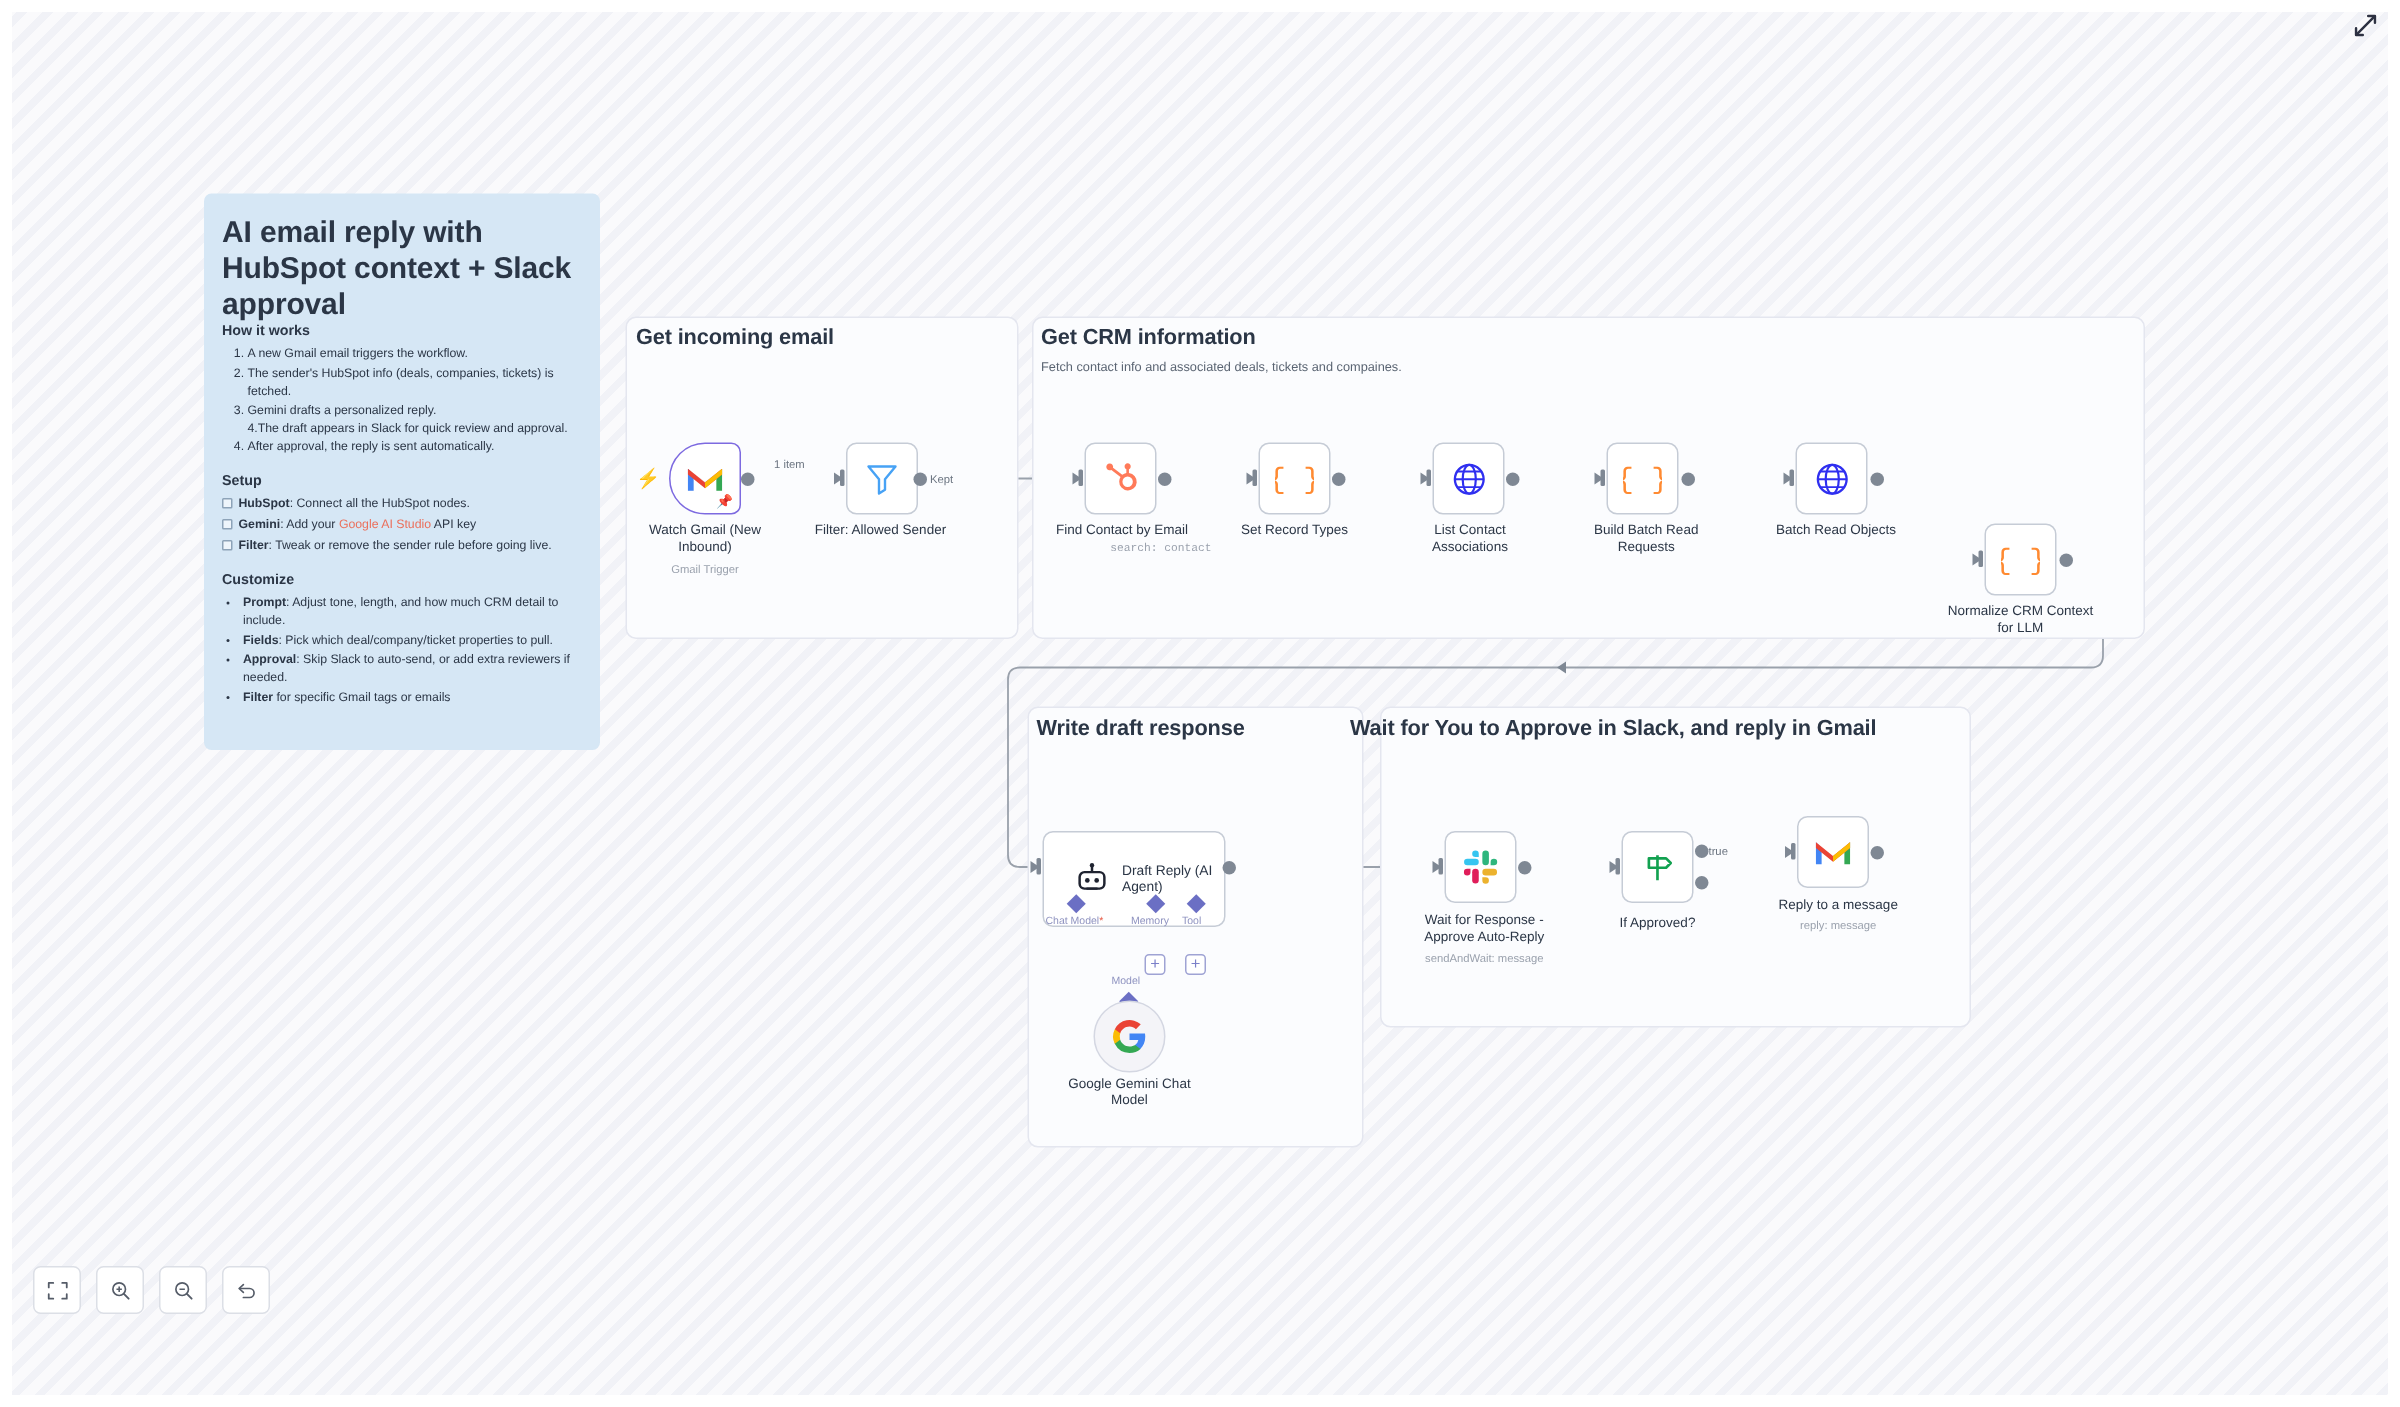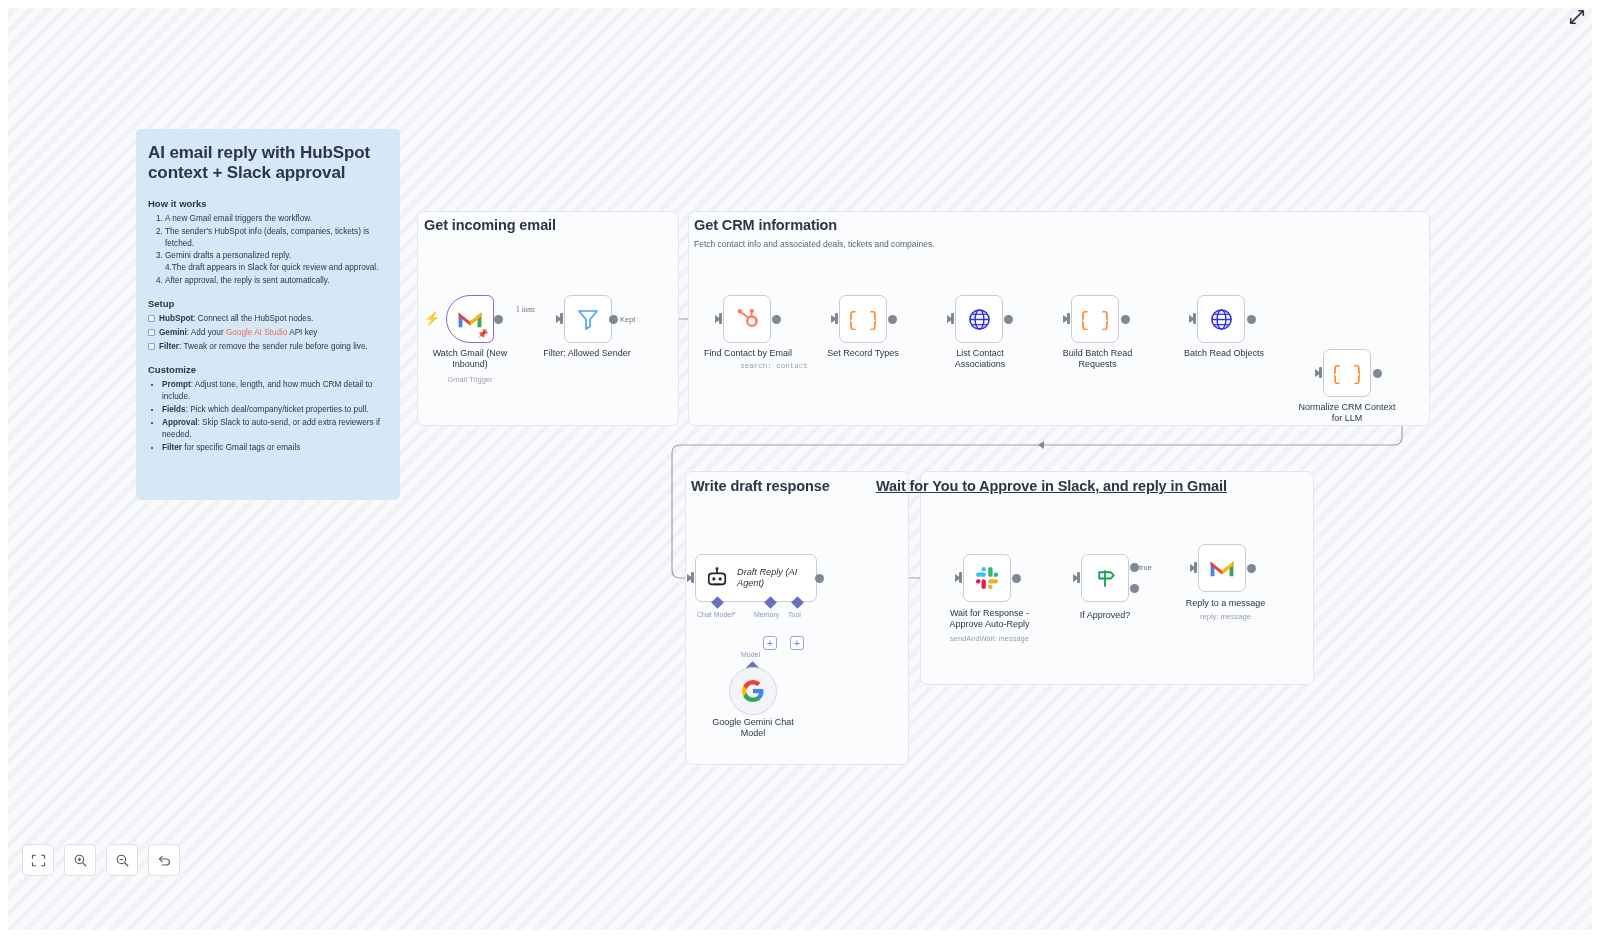--- a/index.html
+++ b/index.html
@@ -37,22 +37,22 @@
     position: absolute;
     left: 136px; top: 129px;
     width: 264px; height: 371px;
     background: #d6e7f5;
     border-radius: 5px;
     padding: 14px 13px 10px 12px;
     color: #2b3646;
     overflow: hidden;
   }
   #sticky h1 {
-    font-size: 17px; font-weight: 700; line-height: 1.2;
-    margin-bottom: 14px; letter-spacing: -0.1px;
+    font-size: 20px; font-weight: 700; line-height: 1.2;
+    letter-spacing: -0.1px;
   }
   #sticky h2 {
     font-size: 9.5px; font-weight: 700; margin: 11px 0 4px 0;
   }
   #sticky h2:first-of-type { margin-top: 0; }
   .s-ol { list-style: decimal; padding-left: 17px; margin: 0; }
   .s-ol li { font-size: 8.2px; line-height: 1.45; margin-bottom: 1px; }
   .s-ul { list-style: disc; padding-left: 14px; margin: 0; }
   .s-ul li { font-size: 8.2px; line-height: 1.45; margin-bottom: 1px; }
   .s-check { font-size: 8.2px; line-height: 1.55; margin-bottom: 1px; }
@@ -101,23 +101,23 @@
     font-size: 9px; color: #2b3646; text-align: center;
     line-height: 1.25; white-space: pre-line;
   }
   .node-sub {
     position: absolute;
     font-size: 7.5px; color: #9aa1ad; text-align: center;
     white-space: nowrap;
   }
   
   .node.agent {
-    width: 122px; height: 48px;
+    width: 122px; height: 64px;
     justify-content: flex-start;
-    padding-left: 9px; gap: 8px; font-style: italic;
+    padding-left: 20px; gap: 8px;
   }
   .agent-text {
     font-size: 9.2px; color: #2b3646; line-height: 1.25;
     white-space: pre-line;
   }
   
   .node.round {
     width: 48px; height: 48px;
     border-radius: 50%;
     background: #f4f4f8;
@@ -226,21 +226,21 @@
   <div class="section-title" style="left:424px; top:217px;">Get incoming email</div>
 
   <div class="section" style="left:688px; top:211px; width:742px; height:215px;"></div>
   <div class="section-title" style="left:694px; top:217px;">Get CRM information</div>
   <div class="section-sub" style="left:694px; top:239px;">Fetch contact info and associated deals, tickets and compaines.</div>
 
   <div class="section" style="left:685px; top:471px; width:224px; height:294px;"></div>
   <div class="section-title" style="left:691px; top:478px;">Write draft response</div>
 
   <div class="section" style="left:920px; top:471px; width:394px; height:214px;"></div>
-  <div class="section-title" style="left:876px; top:478px;text-decoration:underline;">Wait for You to Approve in Slack, and reply in Gmail</div>
+  <div class="section-title" style="left:900px; top:478px;">Wait for You to Approve in Slack, and reply in Gmail</div>
 
   <div id="sticky">
     <h1>AI email reply with HubSpot context + Slack approval</h1>
 
     <h2>How it works</h2>
     <ol class="s-ol">
       <li>A new Gmail email triggers the workflow.</li>
       <li>The sender's HubSpot info (deals, companies, tickets) is fetched.</li>
       <li style="white-space:pre-line;">Gemini drafts a personalized reply.
 4.The draft appears in Slack for quick review and approval.</li>
@@ -277,21 +277,21 @@
       <path d="M45 6 L45 33 L38 33 L38 13 Z" fill="#34a853"></path>
       <path d="M3 6 L24 23 L45 6 L45 13 L24 30 L3 13 Z" fill="#ea4335"></path>
       <path d="M24 23 L45 6 L45 13 L24 30 Z" fill="#fbbc04"></path>
     </svg>
     <span class="pin-badge">📌</span>
   </div>
   <div class="port-out" style="left:494px; top:315px;"></div>
   <div class="node-label" style="left:420px; top:348px; width:100px;">Watch Gmail (New
 Inbound)</div>
   <div class="node-sub" style="left:420px; top:375px; width:100px;">Gmail Trigger</div>
-  <div class="edge-label" style="left:516px; top:305px;font-family:Liberation Serif, serif;">1 item</div>
+  <div class="edge-label" style="left:516px; top:305px;">1 item</div>
 
   <div class="port-in-bar" style="left:560px; top:313px;"></div>
   <div class="port-in" style="left:556px; top:315px;"></div>
   <div class="node" style="left:564px; top:295px;">
     <svg width="24" height="24" viewBox="0 0 24 24">
       <path d="M3 4 h18 l-7 8.5 v7 l-4 2.5 v-9.5 z" fill="none" stroke="#47a2f5" stroke-width="1.6" stroke-linejoin="round"></path>
     </svg>
   </div>
   <div class="port-out" style="left:609px; top:315px;"></div>
   <div class="edge-label" style="left:620px; top:315px;text-align:right;">Kept</div>

